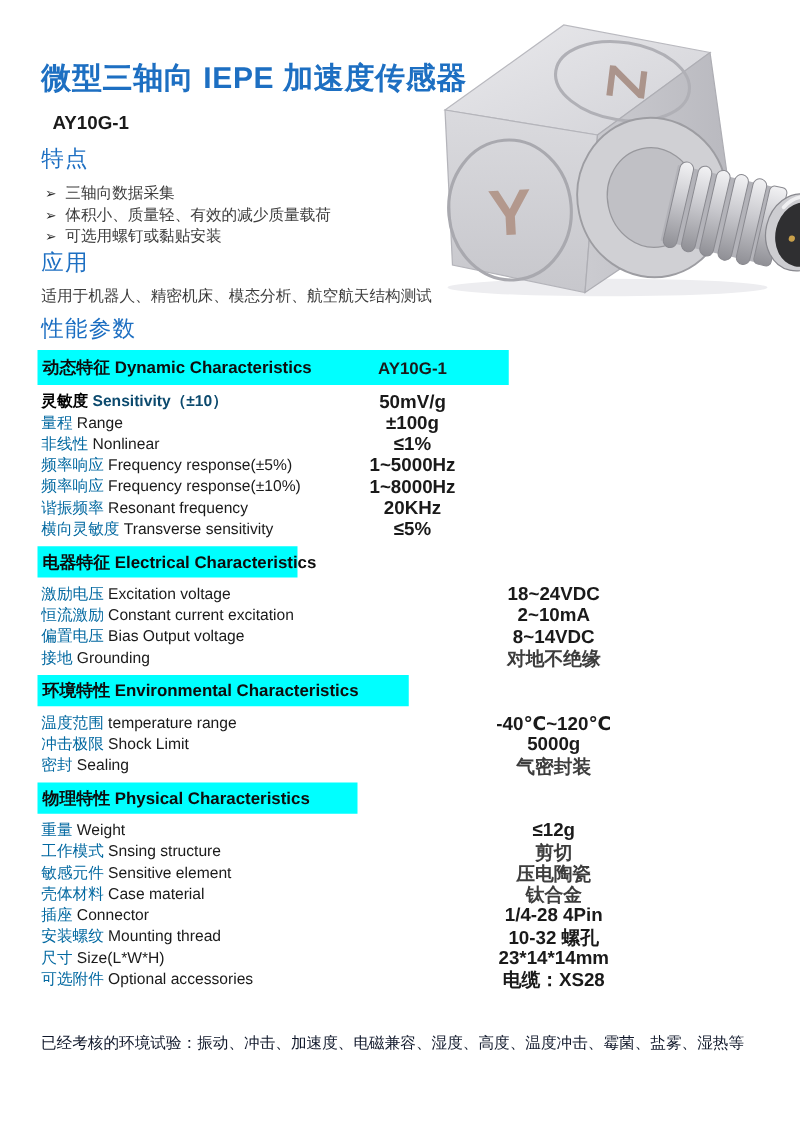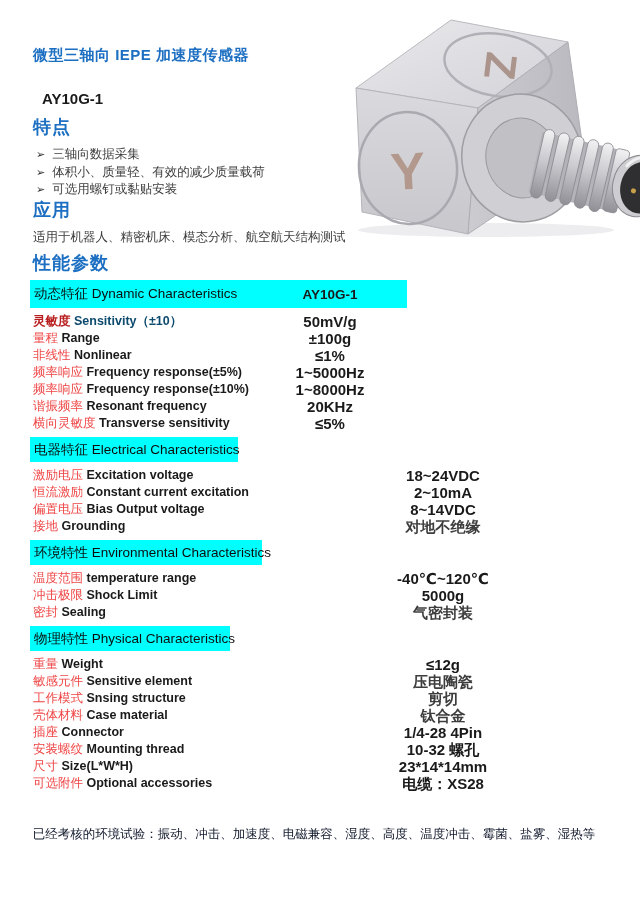--- a/index.html
+++ b/index.html
@@ -1,51 +1,51 @@
 <!DOCTYPE html>
 <html style="--heading-blue: #1d6fc2; --bar-bg: #00ffff;"><head>
 <meta charset="utf-8">
 <style>
   :root{ --heading-blue:#1d6fc2; --bar-bg:#00ffff; }
   *{ margin:0; padding:0; box-sizing:border-box; }
   body{ background:#ffffff; font-family:"Liberation Sans","DejaVu Sans",sans-serif; }
   .page{ position:relative; width:640px; height:905px; background:#ffffff; overflow:hidden; }
 
-  .doc-title{ position:absolute; left:33px; top:46px; font-size:15px; font-weight:bold; color:var(--heading-blue); letter-spacing:.5px; }
+  .doc-title{ position:absolute; left:33px; top:46px; font-size:24px; font-weight:bold; color:var(--heading-blue); letter-spacing:.5px; }
   .model-no{ position:absolute; left:42px; top:90px; font-size:15px; font-weight:bold; color:#1a1a1a; }
-  .h-blue{ position:absolute; left:33px; font-size:18px; font-weight:bold; color:var(--heading-blue); letter-spacing:1px; }
+  .h-blue{ position:absolute; left:33px; font-size:18px; font-weight:normal; color:var(--heading-blue); letter-spacing:1px; }
   .h-features{ top:115px; } .h-apps{ top:198px; } .h-perf{ top:251px; }
 
   .features-list{ position:absolute; left:36px; top:146px; list-style:none; }
   .features-list li{ font-size:12.5px; line-height:16.5px; color:#3d3d3d;
     font-family:"Liberation Serif","DejaVu Serif",serif; }
   .features-list .blt{ font-family:"DejaVu Sans",sans-serif; color:#2b2b2b; font-size:11px; margin-right:7px; }
 
   .apps-text{ position:absolute; left:33px; top:229px; font-size:12.5px; color:#3d3d3d;
     font-family:"Liberation Serif","DejaVu Serif",serif; }
 
   .spec-table{ position:absolute; left:30px; top:280px; width:582px; }
   .spec-section{ margin-top:0; }
   .sec-1,.sec-2,.sec-3{ margin-top:6px; }
   .bar{ background:var(--bar-bg); height:25px; display:flex; align-items:center; position:relative; margin-bottom:4px; padding-left:4px; }
   .sec-0 .bar{ width:377px; height:28px; }
   .sec-1 .bar{ width:208px; }
-  .sec-2 .bar{ width:232px; }
-  .sec-3 .bar{ width:200px; }
-  .bar-title{ font-size:13.5px; font-weight:normal; color:#0d0d0d; white-space:nowrap; }
+  .sec-2 .bar{ width:297px; }
+  .sec-3 .bar{ width:256px; }
+  .bar-title{ font-size:13.5px; font-weight:bold; color:#0d0d0d; white-space:nowrap; }
   .row{ position:relative; height:17px; }
   .lab{ position:absolute; left:3px; top:1px; white-space:nowrap; font-size:12.5px; }
-  .lab .zh{ color:#ef4444; font-family:Liberation Serif, serif; }
-  .lab .en{ color:#1a1a1a; font-weight:700; }
+  .lab .zh{ color:#0369a1; font-family:Liberation Serif, serif; }
+  .lab .en{ color:#1a1a1a; font-weight:400; }
   .value{ position:absolute; top:1px; width:160px; text-align:center; font-size:15px; font-weight:600; color:#1a1a1a; white-space:nowrap; }
   .sec-0 .value{ left:220px; }
   .sec-1 .value,.sec-2 .value,.sec-3 .value{ left:333px; }
   .bar .value{ top:auto; font-weight:bold; font-size:13.5px; }
   .value.cnval{ font-weight:bold; color:#3d3d3d; font-family:"Liberation Serif","DejaVu Serif",serif; }
-  .row.em .zh{ color:#b91c1c; font-weight:bold; font-family:"Liberation Sans","DejaVu Sans",sans-serif; }
+  .row.em .zh{ color:#000000; font-weight:bold; font-family:"Liberation Sans","DejaVu Sans",sans-serif; }
   .row.em .en{ font-weight:bold; color:#0c4a6e; }
 
   .footer-note{ position:absolute; left:0; right:12px; top:826px; text-align:center; font-size:12.5px; color:#0f172a;
     font-family:"Liberation Serif","DejaVu Serif",serif; }
 
   .product-photo{ position:absolute; left:346px; top:8px; width:294px; height:230px; }
 </style>
 </head>
 <body>
 
@@ -193,28 +193,28 @@
       </div>
       <div class="spec-section sec-3">
         <div class="bar">
           <span class="bar-title">物理特性 Physical Characteristics</span>
         </div>
         <div class="row">
           <span class="lab"><span class="zh">重量</span> <span class="en">Weight</span></span>
           <span class="value">≤12g</span>
         </div>
         <div class="row">
+          <span class="lab"><span class="zh">工作模式</span> <span class="en">Snsing structure</span></span>
+          <span class="value cnval">剪切</span>
+        </div>
+        <div class="row">
           <span class="lab"><span class="zh">敏感元件</span> <span class="en">Sensitive element</span></span>
           <span class="value cnval">压电陶瓷</span>
         </div>
         <div class="row">
-          <span class="lab"><span class="zh">工作模式</span> <span class="en">Snsing structure</span></span>
-          <span class="value cnval">剪切</span>
-        </div>
-        <div class="row">
           <span class="lab"><span class="zh">壳体材料</span> <span class="en">Case material</span></span>
           <span class="value cnval">钛合金</span>
         </div>
         <div class="row">
           <span class="lab"><span class="zh">插座</span> <span class="en">Connector</span></span>
           <span class="value">1/4-28 4Pin</span>
         </div>
         <div class="row">
           <span class="lab"><span class="zh">安装螺纹</span> <span class="en">Mounting thread</span></span>
           <span class="value">10-32 螺孔</span>

